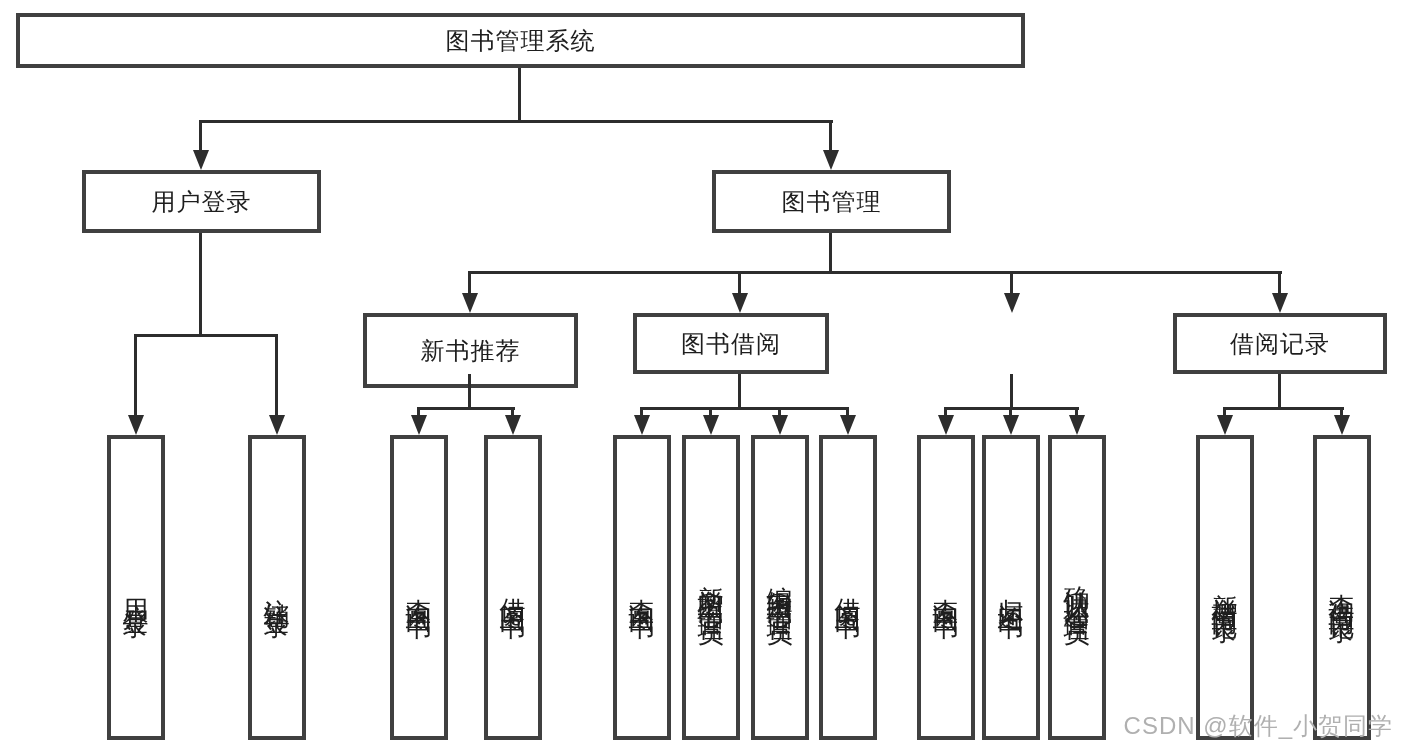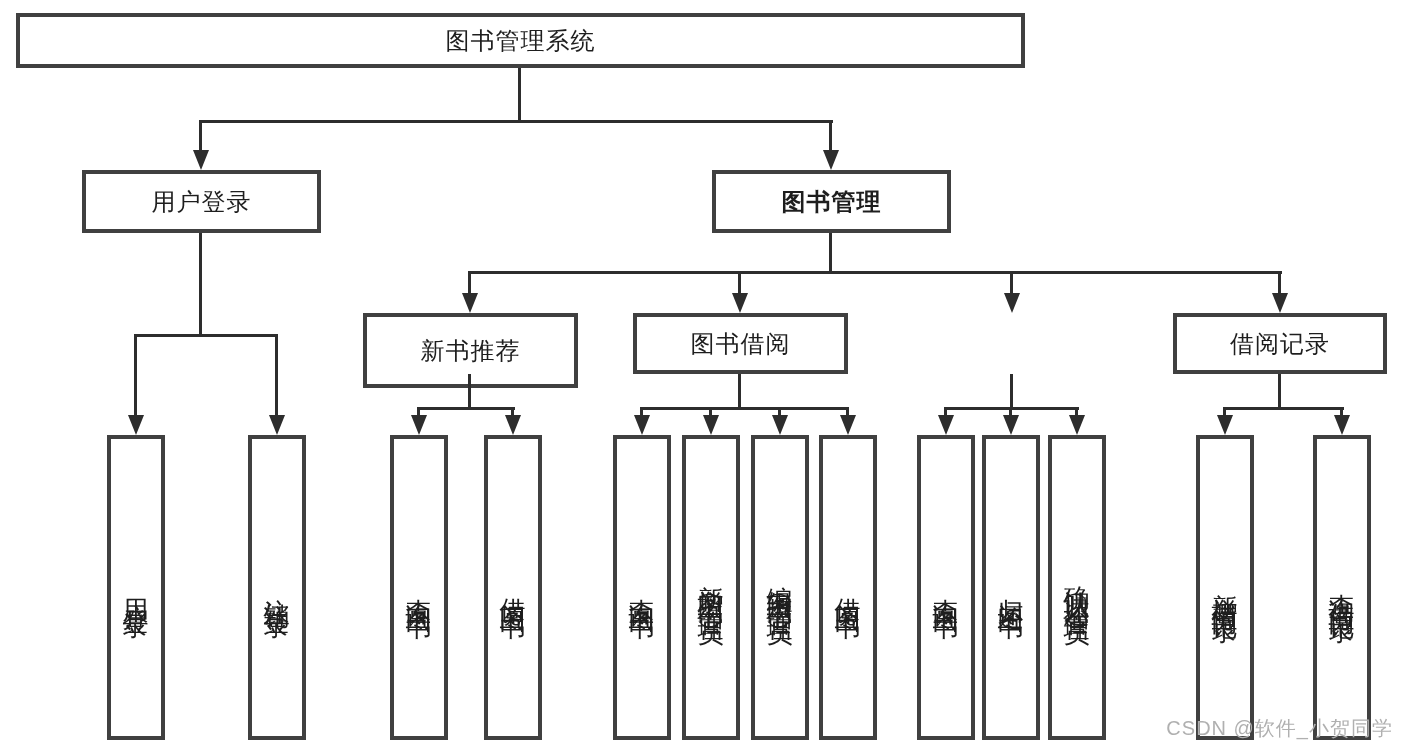--- a/index.html
+++ b/index.html
@@ -18,38 +18,38 @@
     font-size:26px;letter-spacing:5px;line-height:1;white-space:nowrap;
   }
   .vline{position:absolute;width:3px;background:#2d2d2d;}
   .hline{position:absolute;height:3px;background:#2d2d2d;}
   .arrow{
     position:absolute;width:0;height:0;
     border-left:8px solid transparent;border-right:8px solid transparent;
     border-top:20px solid #2d2d2d;
   }
   #watermark{
-    position:absolute;right:12px;bottom:5px;font-size:20px;color:#b0b0b0;
+    position:absolute;right:12px;bottom:5px;font-size:24px;color:#b0b0b0;
     letter-spacing:1px;z-index:50;
   }
 </style>
 </head>
 <body>
 
 <div id="canvas">
 
   <div class="box hbox" style="left:16px;top:13px;width:1009px;height:55px;">图书管理系统</div>
 
   <div class="box hbox" style="left:82px;top:170px;width:239px;height:63px;">用户登录</div>
 
-  <div class="box hbox" style="left:712px;top:170px;width:239px;height:63px;font-weight:bold;">图书管理</div>
+  <div class="box hbox" style="left:712px;top:170px;width:239px;height:63px;">图书管理</div>
 
   <div class="box hbox" style="left:363px;top:313px;width:215px;height:75px;">新书推荐</div>
 
-  <div class="box hbox" style="left:633px;top:313px;width:215px;height:61px;">图书借阅</div>
+  <div class="box hbox" style="left:633px;top:313px;width:196px;height:61px;">图书借阅</div>
 
 
   <div class="box hbox" style="left:1173px;top:313px;width:214px;height:61px;">借阅记录</div>
 
   <div class="box vbox" style="left:107px;">
     <span class="vtext">用户登录</span>
   </div>
   <div class="box vbox" style="left:248px;">
     <span class="vtext">注销登录</span>
   </div>

